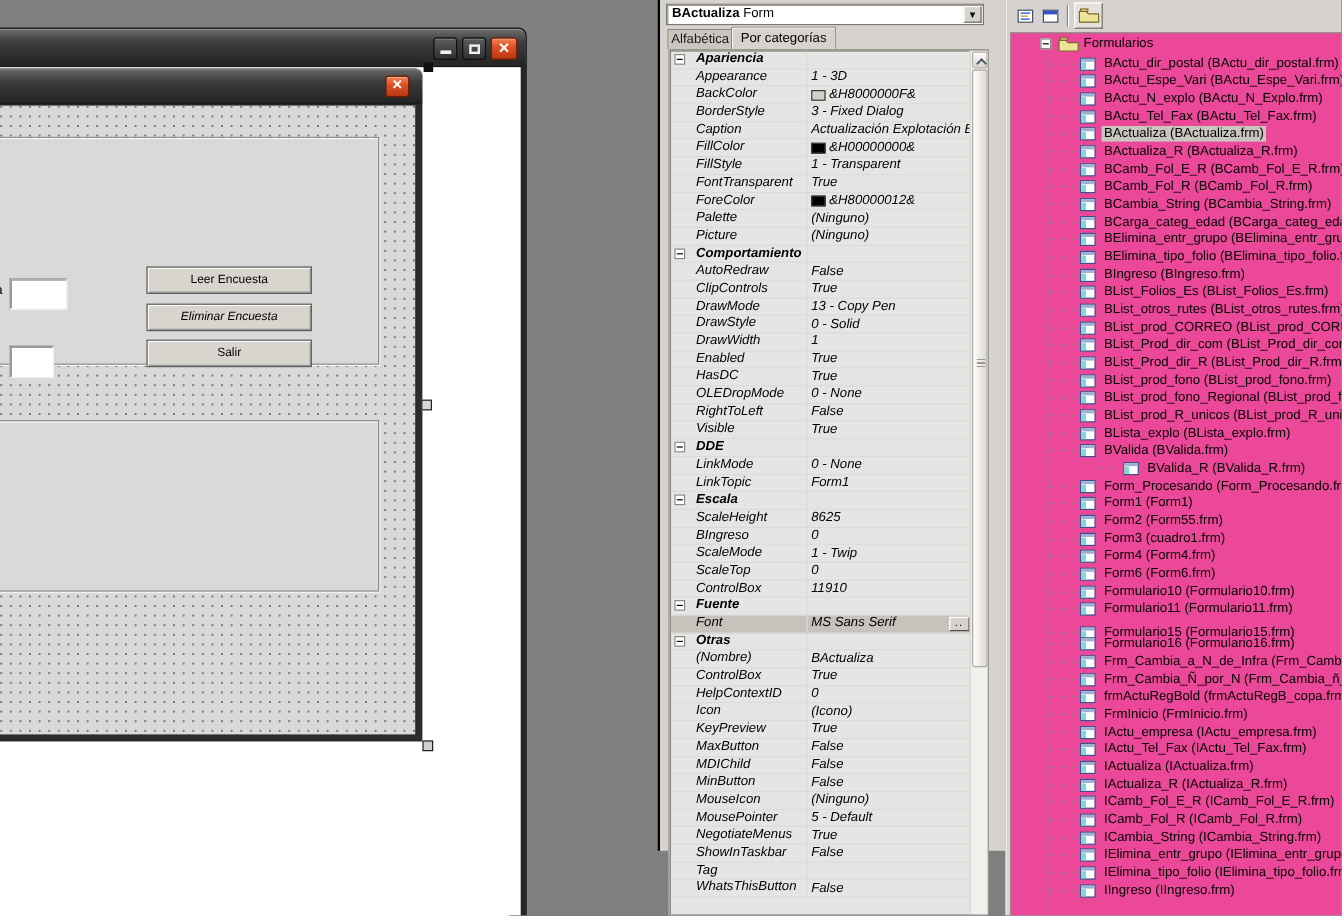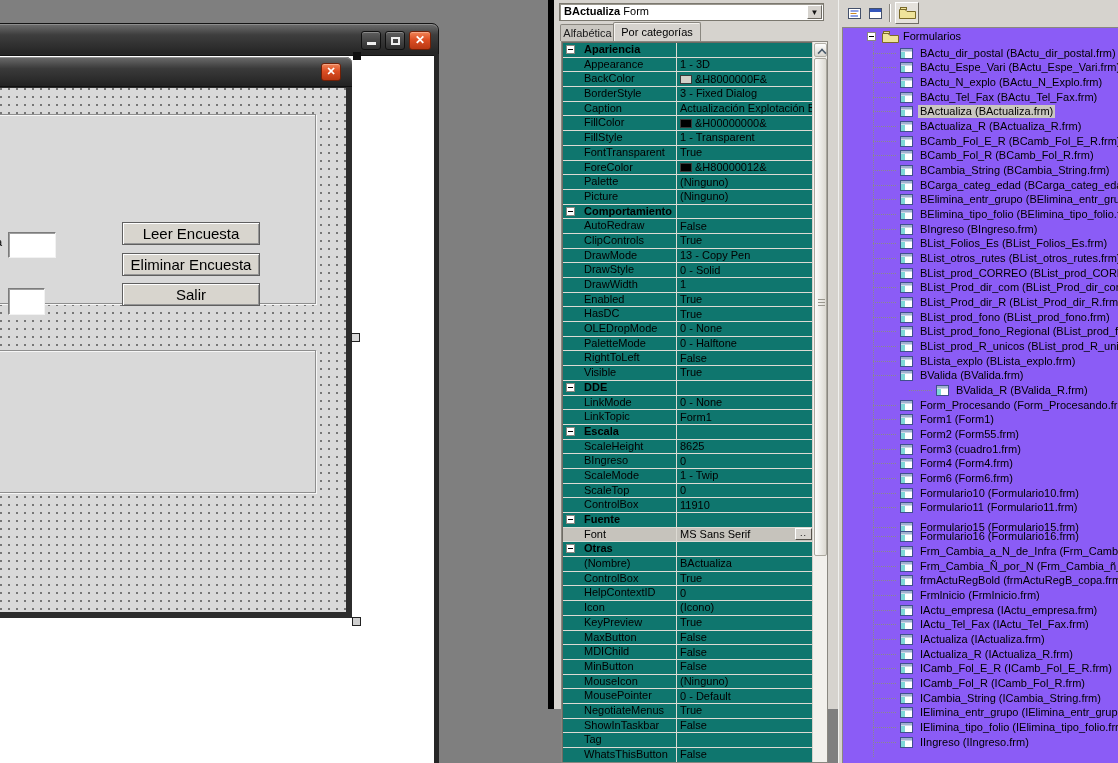--- a/index.html
+++ b/index.html
@@ -42,46 +42,46 @@
     border-right-color:#f2f2f2; border-bottom-color:#f2f2f2;
     box-shadow:inset 1px 1px 0 rgba(0,0,0,0.38); }
   #txt-a        { left:13px;  top:117px; width:48px;  height:26px; }
   #txt-b        { left:13px;  top:173px; width:37px;  height:27px; }
 
   .vb-label { position:absolute; font-size:11px; color:#000; }
   #lbl-a        { left:1px;   top:121px; }
 
   .vb-btn { position:absolute; width:138px; height:23px; background:#d8d5ce;
     border:1px solid #5f5f5f; box-shadow:inset 1px 1px 0 #ffffff, inset -1px -1px 0 #969696;
-    font-size:15px; text-align:center; line-height:21px; }
+    font-size:10px; text-align:center; line-height:21px; }
   #btn-leer  { left:127px; top:107px; }
-  #btn-elim  { left:127px; top:138px; }
+  #btn-elim  { left:127px; top:138px;font-style:italic; }
   #btn-salir { left:127px; top:168px; }
 
   .handle { position:absolute; z-index:5; }
   #handle-top { left:353px; top:52px;  width:8px; height:8px; background:#101010; }
   #handle-mid { left:351px; top:333px; width:9px; height:9px; background:#d9d9d9; border:1px solid #222; }
   #handle-bot { left:352px; top:617px; width:9px; height:9px; background:#cfcfcf; border:1px solid #222; }
 
   
-  #props { position:absolute; left:548px; top:0; width:290px; height:709px; background:#d6d3ce; border-left:6px solid #000000;padding-left:48px; }
+  #props { position:absolute; left:548px; top:0; width:290px; height:709px; background:#d6d3ce; border-left:2px solid #000000;padding-left:48px; }
   #obj-combo { position:absolute; left:5px; top:3px; width:265px; height:18px; background:#fff;
     border:1px solid #7b786f; box-shadow:inset 1px 1px 0 #9a978e; line-height:15px; padding-left:4px; white-space:nowrap; overflow:hidden; }
   #obj-combo .obj-name { font-weight:bold; }
   #combo-arrow { position:absolute; right:1px; top:1px; width:15px; height:14px; background:#d6d3ce;
     border:1px solid #fff; border-right-color:#6f6c65; border-bottom-color:#6f6c65;
     font-size:8px; line-height:13px; text-align:center; color:#111; }
 
   .tab { position:absolute; text-align:center; border:1px solid #8a8780; border-bottom:none; border-radius:2px 2px 0 0; }
   #tab-alfabetica { left:6px;  top:24px; width:55px; height:17px; background:#cac7c1; line-height:16px; color:#1a1a1a; z-index:1; }
   #tab-categorias { left:59px; top:22px; width:88px; height:20px; background:#d6d3ce; line-height:18px; z-index:2;
     box-shadow:inset 1px 1px 0 #f4f2ee; }
 
-  #prop-grid { position:absolute; left:7px; top:41px; width:267px; height:722px; background:#0f766e;
-    border:1px solid #8a8780; box-shadow:inset 1px 1px 0 #6e6b64; overflow:hidden; z-index:2; }
+  #prop-grid { position:absolute; left:7px; top:41px; width:267px; height:722px; background:#e5e5e5;
+    border:1px solid #8a8780; box-shadow:inset 1px 1px 0 #6e6b64; overflow:hidden; z-index:2;font-style:italic; }
   #prop-rows { position:absolute; left:1px; top:1px; width:250px; }
   .prow { position:relative; height:14.7px; border-bottom:1px solid #dedbd4; display:flex; }
   .prow .pname { width:114px; padding-left:21px; border-right:1px solid #dedbd4; overflow:hidden; white-space:nowrap; line-height:13px; }
   .prow .pval  { flex:1; padding-left:3px; overflow:hidden; white-space:nowrap; line-height:13px; display:flex; align-items:center; position:relative; }
   .prow.cat .pname { font-weight:bold; }
   .prow.sel { background:#c6c3bc; }
   .minusbox { position:absolute; left:3px; top:2px; width:9px; height:9px; background:#fff; border:1px solid #8a8780; }
   .minusbox::after { content:""; position:absolute; left:1px; top:3px; width:5px; height:1px; background:#000; }
   .swatch { width:12px; height:9px; border:1px solid #3a3a3a; margin-right:3px; flex:none; }
   .ellipsis-btn { position:absolute; right:1px; top:0.5px; width:17px; height:12px; background:#d6d3ce;
@@ -98,21 +98,21 @@
 
   
   #proj { position:absolute; left:838px; top:0; width:280px; height:763px; background:#d6d3ce; border-left:1px solid #f0f0ee; }
   .ptb-btn { position:absolute; top:3px; width:20px; height:20px; display:flex; align-items:center; justify-content:center; }
   #ptb-code   { left:5px; }
   #ptb-object { left:26px; }
   #ptb-sep { position:absolute; left:50px; top:4px; width:2px; height:18px; border-left:1px solid #8a8780; border-right:1px solid #ffffff; }
   #ptb-folders { left:56px; top:2px; width:24px; height:22px; background:#e5e2dc;
     border:1px solid #fff; border-right-color:#6f6c65; border-bottom-color:#6f6c65; }
 
-  #proj-tree { position:absolute; left:3px; top:27px; width:277px; height:736px; background:#8b5cf6;
+  #proj-tree { position:absolute; left:3px; top:27px; width:277px; height:736px; background:#ec4899;
     border-top:1px solid #8a8780; border-left:1px solid #8a8780; overflow:hidden; }
   #tree-vline { position:absolute; left:30px; top:14px; width:1px; height:716px;
     background-image:linear-gradient(#8a8a8a 1px,transparent 1px); background-size:1px 2px; }
   #tree-root { position:absolute; left:0; top:1px; height:15px; width:100%; white-space:nowrap; }
   #root-minus { position:absolute; left:24px; top:3px; width:9px; height:9px; background:#fff; border:1px solid #8a8780; }
   #root-minus::after { content:""; position:absolute; left:1px; top:3px; width:5px; height:1px; background:#000; }
   #root-icon { position:absolute; left:38px; top:1px; }
   #root-label { position:absolute; left:60px; top:1px; }
   .trow { position:absolute; left:0; height:14.7px; width:100%; white-space:nowrap; }
   .trow .hdot { position:absolute; left:30px; top:7px; width:23px; height:1px;
@@ -292,26 +292,20 @@
             <span>True</span>
           </div>
         </div>
         <div class="prow">
           <div class="pname">OLEDropMode</div>
           <div class="pval">
             <span>0 - None</span>
           </div>
         </div>
         <div class="prow">
-          <div class="pname">PaletteMode</div>
-          <div class="pval">
-            <span>0 - Halftone</span>
-          </div>
-        </div>
-        <div class="prow">
           <div class="pname">RightToLeft</div>
           <div class="pval">
             <span>False</span>
           </div>
         </div>
         <div class="prow">
           <div class="pname">Visible</div>
           <div class="pval">
             <span>True</span>
           </div>
@@ -443,21 +437,21 @@
         </div>
         <div class="prow">
           <div class="pname">MouseIcon</div>
           <div class="pval">
             <span>(Ninguno)</span>
           </div>
         </div>
         <div class="prow">
           <div class="pname">MousePointer</div>
           <div class="pval">
-            <span>0 - Default</span>
+            <span>5 - Default</span>
           </div>
         </div>
         <div class="prow">
           <div class="pname">NegotiateMenus</div>
           <div class="pval">
             <span>True</span>
           </div>
         </div>
         <div class="prow">
           <div class="pname">ShowInTaskbar</div>

